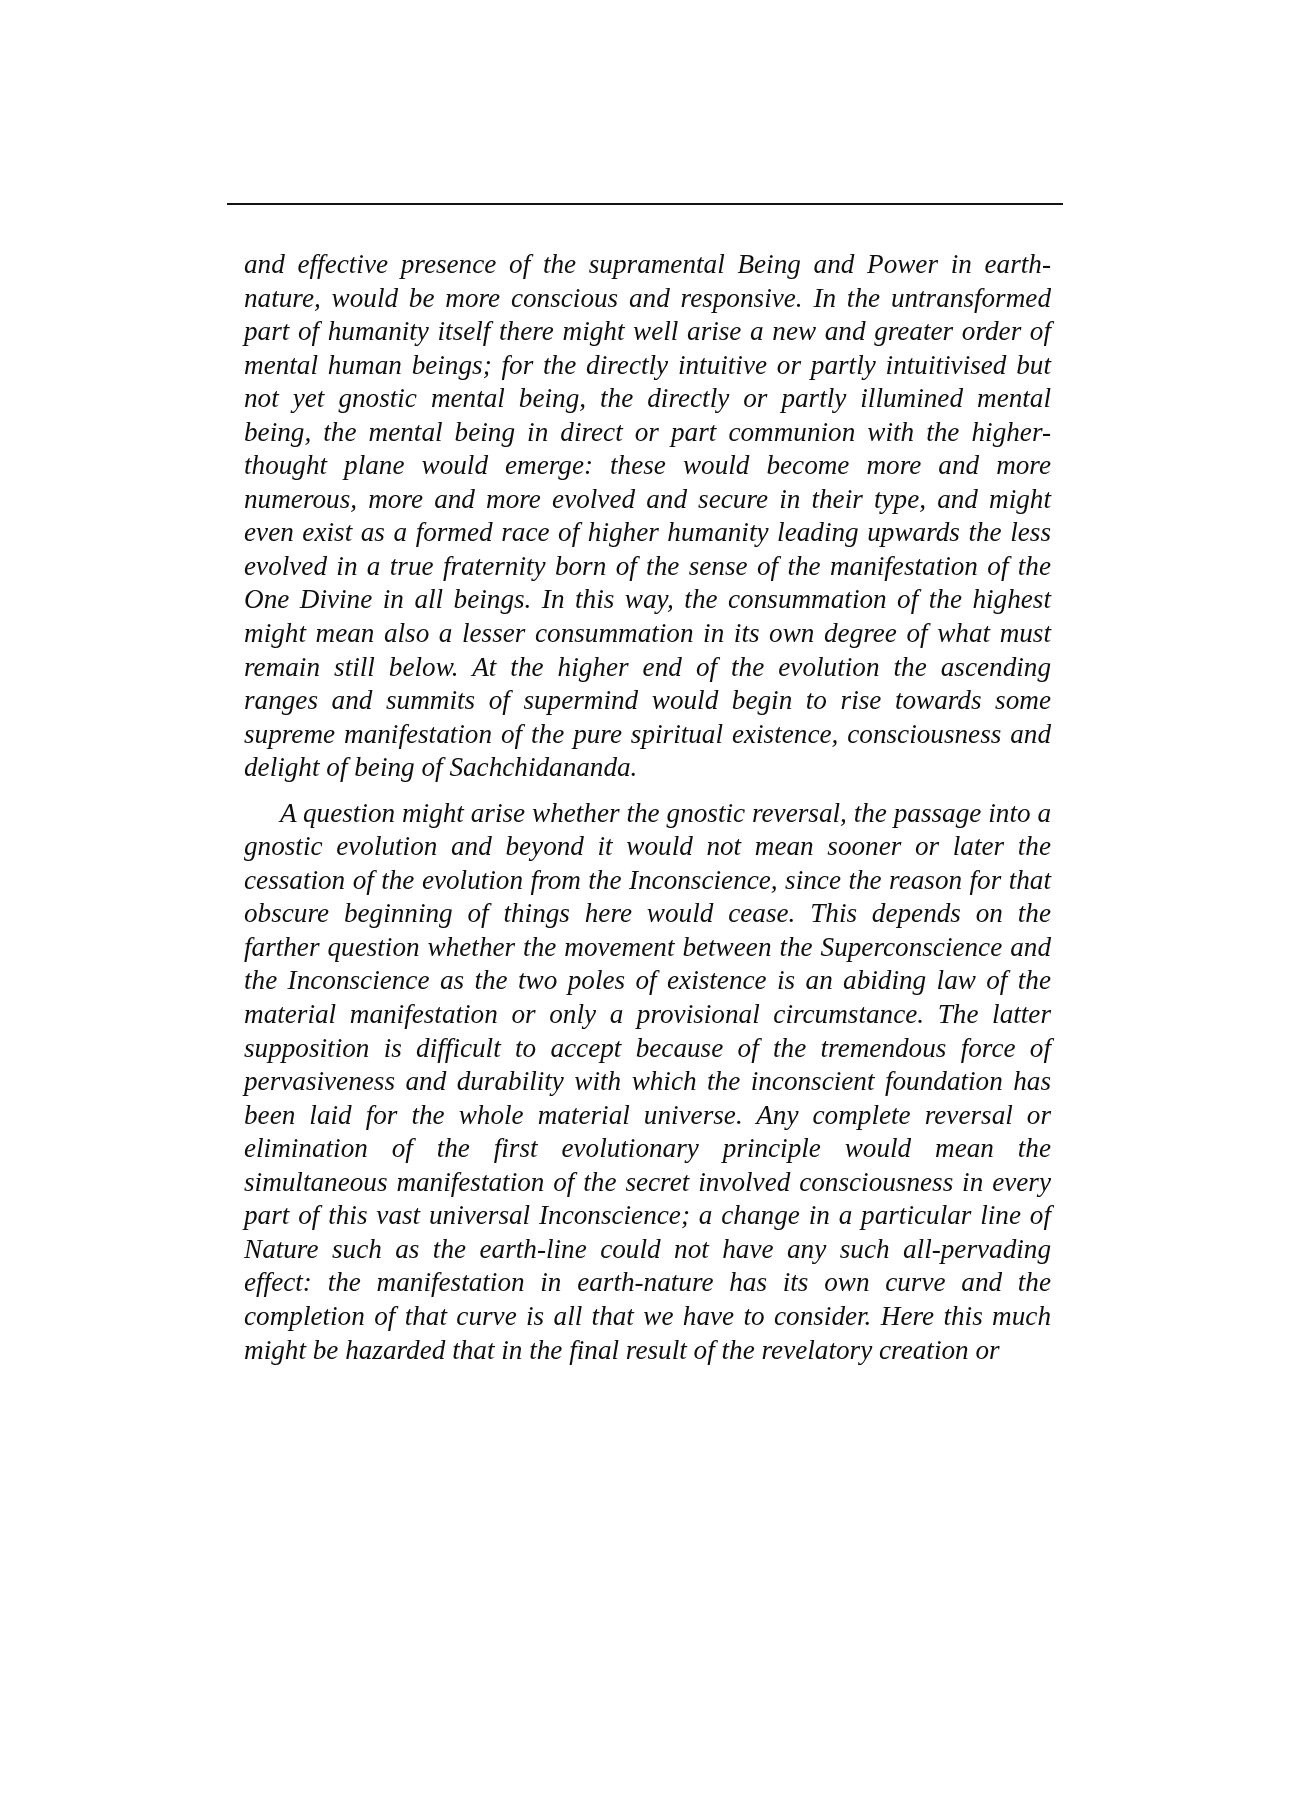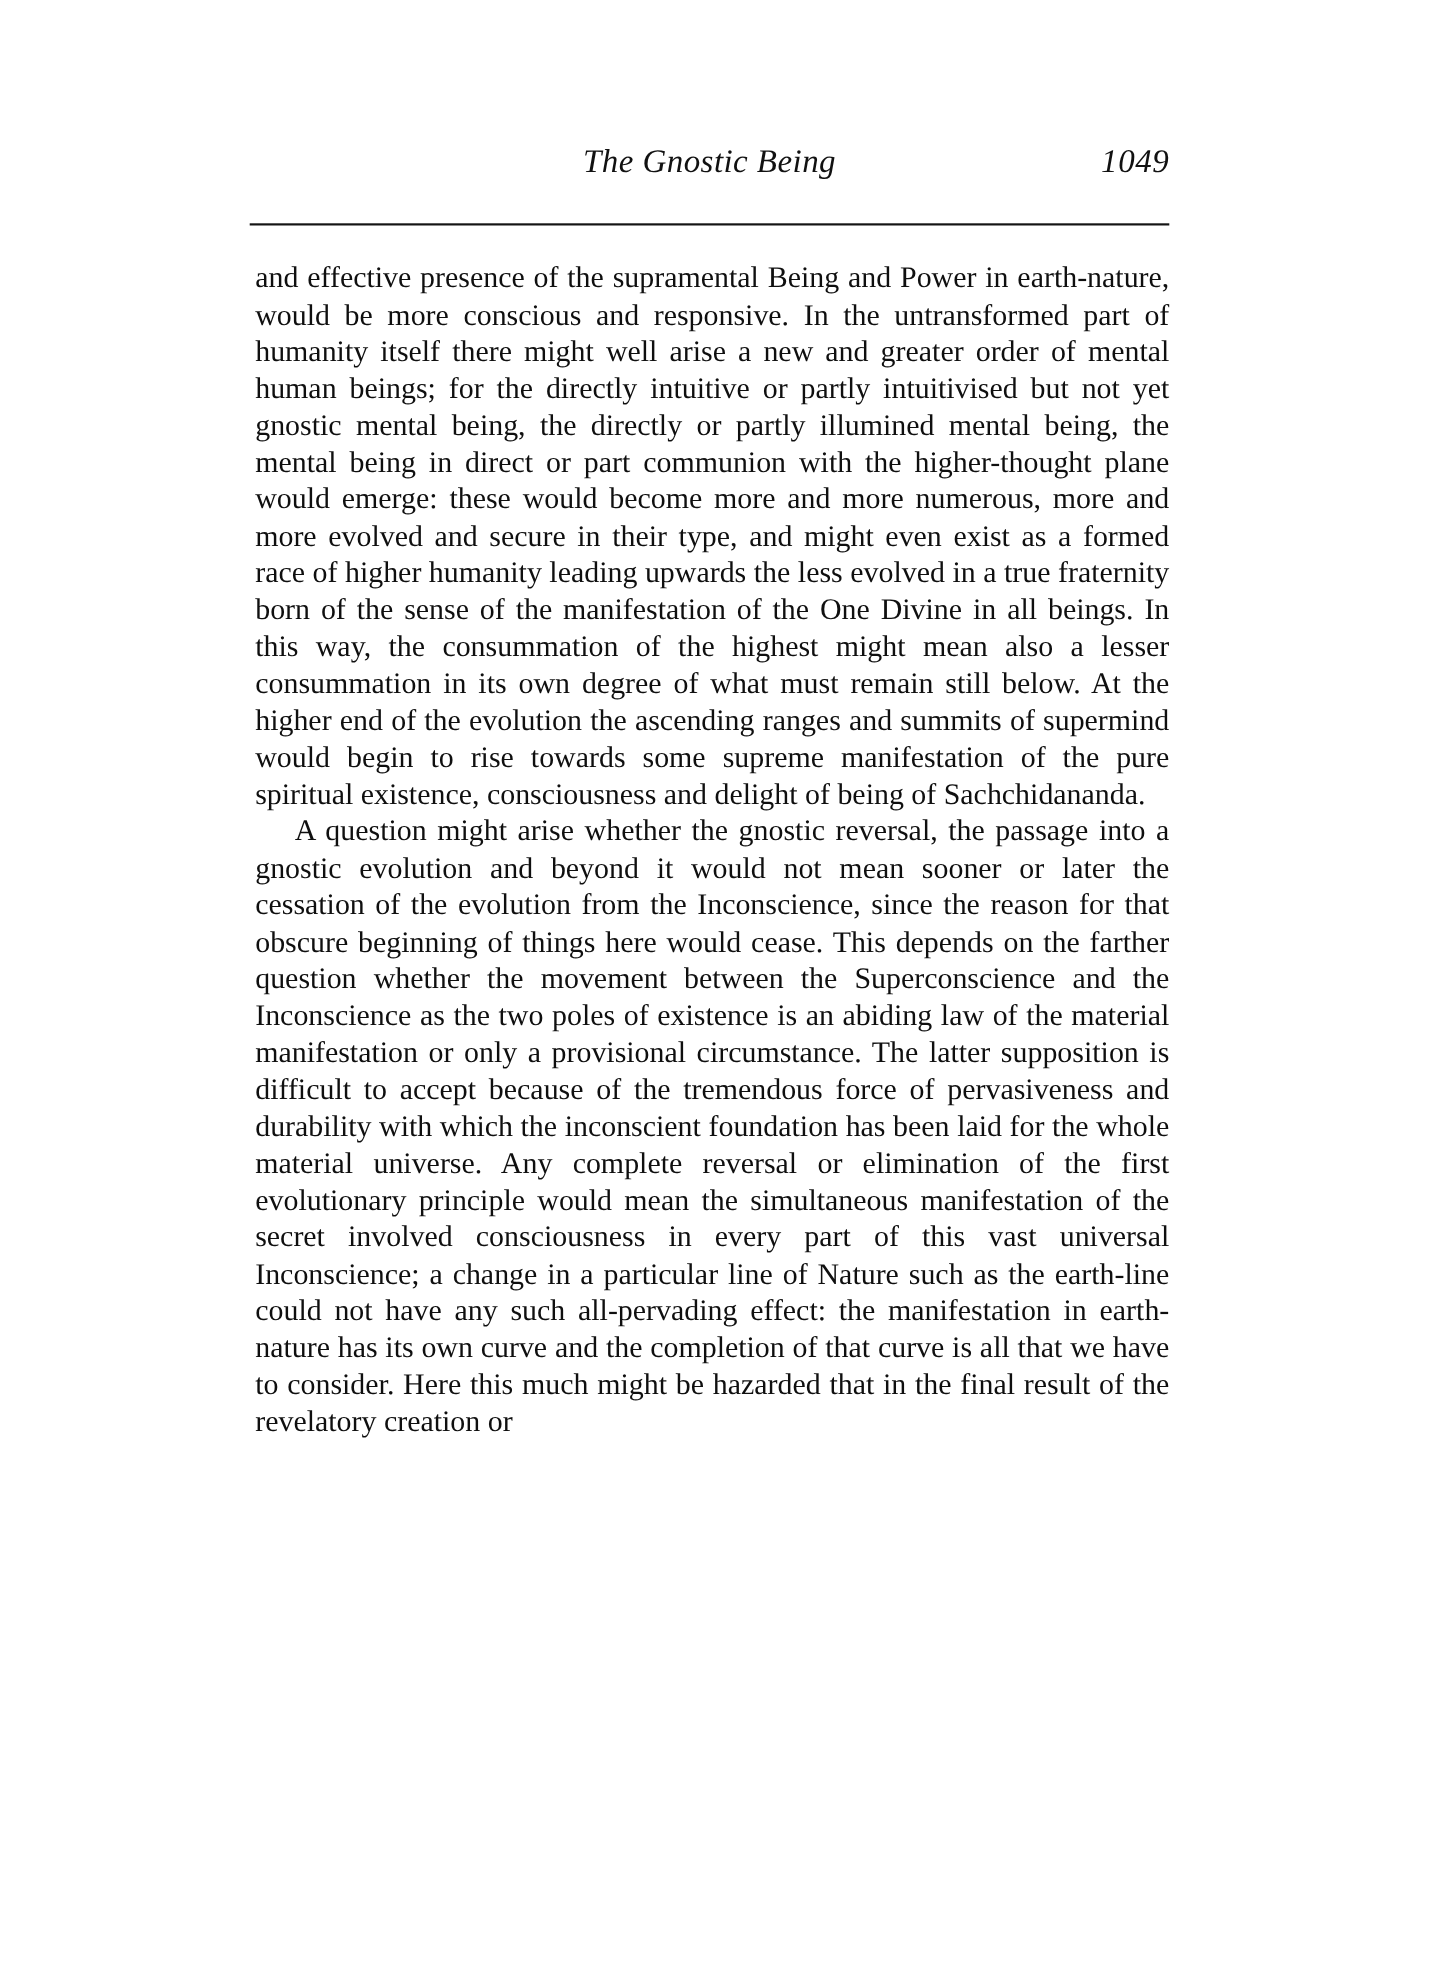--- a/index.html
+++ b/index.html
@@ -56,47 +56,44 @@
   }
 
   
   .textblock {
     position: absolute;
     left: 232px;
     top: 236px;
     width: 831px;
   }
   .para {
-    margin: 0;
+    margin: 12px;
     text-align: justify;
     text-justify: inter-word;
     font-size: 27.2px;
     line-height: 33.55px;
     color: #0f0f0f;
     -webkit-font-feature-settings: "liga" 1;
     font-feature-settings: "liga" 1;
     hyphens: none;
+    font-style: italic;
   }
   .para.indent {
     text-indent: 36px;
   }
   
   .para + .para {
     margin-top: 0;
   }
 </style>
 </head>
 <body>
 
 <div class="page">
 
-  <div class="running-head">
-    <div class="rh-title">The Gnostic Being</div>
-    <div class="rh-folio">1049</div>
-  </div>
 
   <div class="head-rule"></div>
 
   <div class="textblock">
     <p class="para">and effective presence of the supramental Being and Power in earth-nature, would be more conscious and responsive. In the untransformed part of humanity itself there might well arise a new and greater order of mental human beings; for the directly intuitive or partly intuitivised but not yet gnostic mental being, the directly or partly illumined mental being, the mental being in direct or part communion with the higher-thought plane would emerge: these would become more and more numerous, more and more evolved and secure in their type, and might even exist as a formed race of higher humanity leading upwards the less evolved in a true fraternity born of the sense of the manifestation of the One Divine in all beings. In this way, the consummation of the highest might mean also a lesser consummation in its own degree of what must remain still below. At the higher end of the evolution the ascending ranges and summits of supermind would begin to rise towards some supreme manifestation of the pure spiritual existence, consciousness and delight of being of Sachchidananda.</p>
     <p class="para indent">A question might arise whether the gnostic reversal, the passage into a gnostic evolution and beyond it would not mean sooner or later the cessation of the evolution from the Inconscience, since the reason for that obscure beginning of things here would cease. This depends on the farther question whether the movement between the Superconscience and the Inconscience as the two poles of existence is an abiding law of the material manifestation or only a provisional circumstance. The latter supposition is difficult to accept because of the tremendous force of pervasiveness and durability with which the inconscient foundation has been laid for the whole material universe. Any complete reversal or elimination of the first evolutionary principle would mean the simultaneous manifestation of the secret involved consciousness in every part of this vast universal Inconscience; a change in a particular line of Nature such as the earth-line could not have any such all-pervading effect: the manifestation in earth-nature has its own curve and the completion of that curve is all that we have to consider. Here this much might be hazarded that in the final result of the revelatory creation or</p>
   </div>
 
 </div>
 

